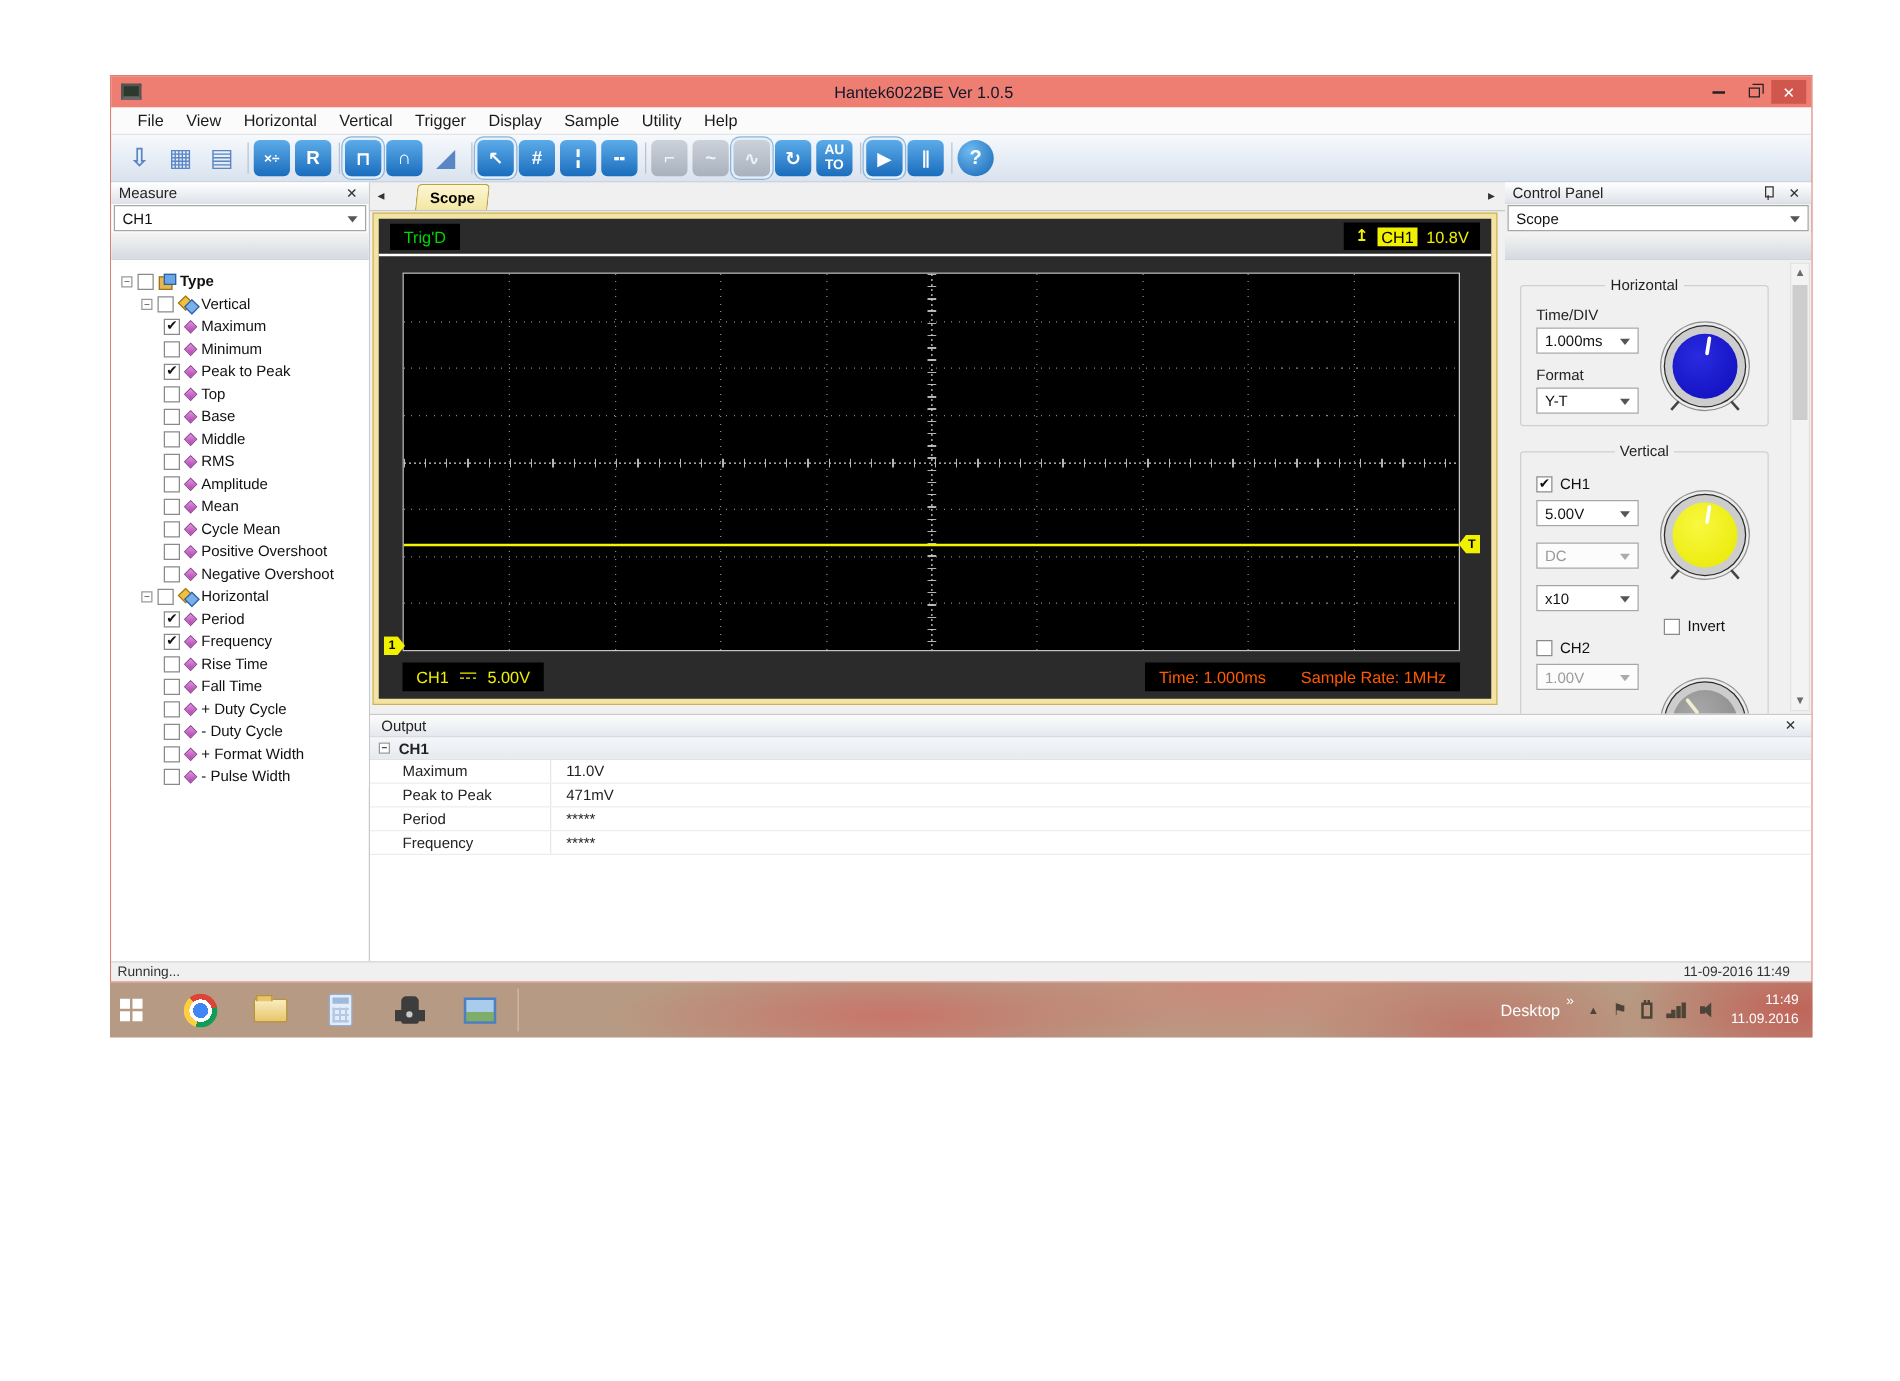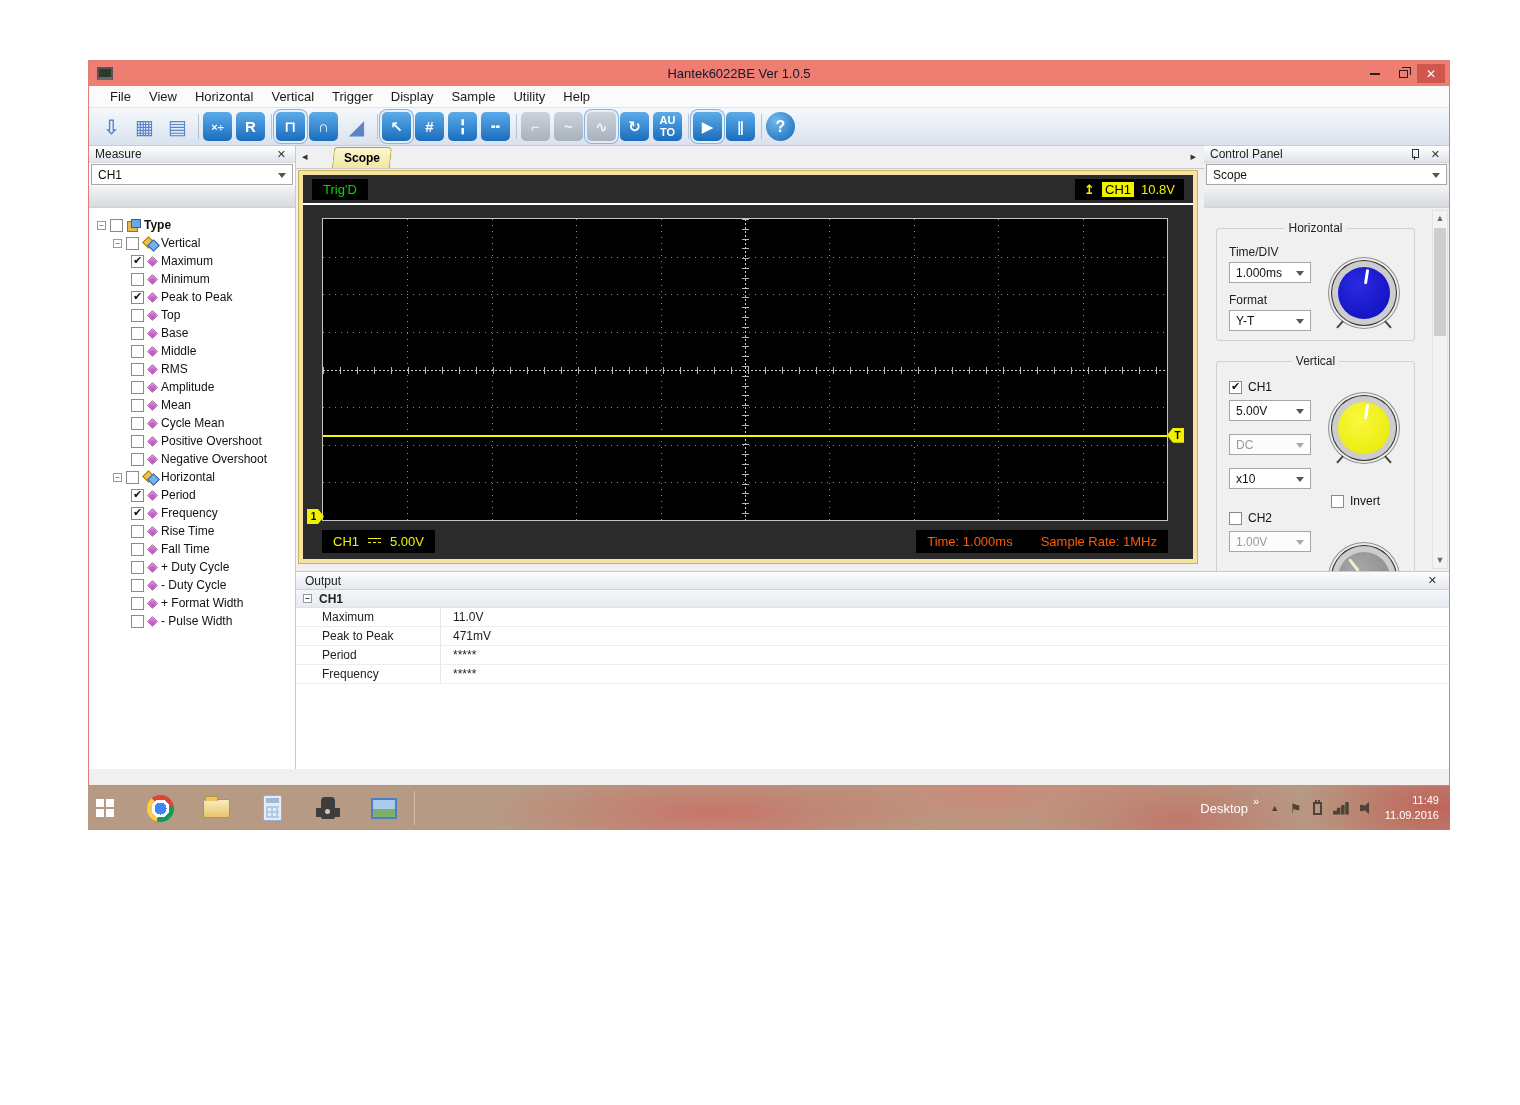--- a/index.html
+++ b/index.html
@@ -608,20 +608,24 @@
             </div>
 
             <div class="orow" data-name="output-row">
               <span class="olabel" data-name="output-row-label">Frequency</span>
               <span class="ovalue" data-name="output-row-value">*****</span>
             </div>
           </div>
       </div>
     </div>
 
+    <div class="statusbar" data-name="statusbar">
+      <span data-name="status-text">Running...</span>
+      <span class="right" data-name="status-datetime">11-09-2016  11:49</span>
+    </div>
   </div>
 
   <div id="taskbar" data-name="taskbar">
     <div class="tcell start" data-name="start-button">
         <div class="start-logo" data-name="windows-logo-icon"></div>
       </div>
     <div style="display:flex">
 
         <div class="tcell ic-chrome" data-name="chrome-icon">
           <span class="glyph"></span>

